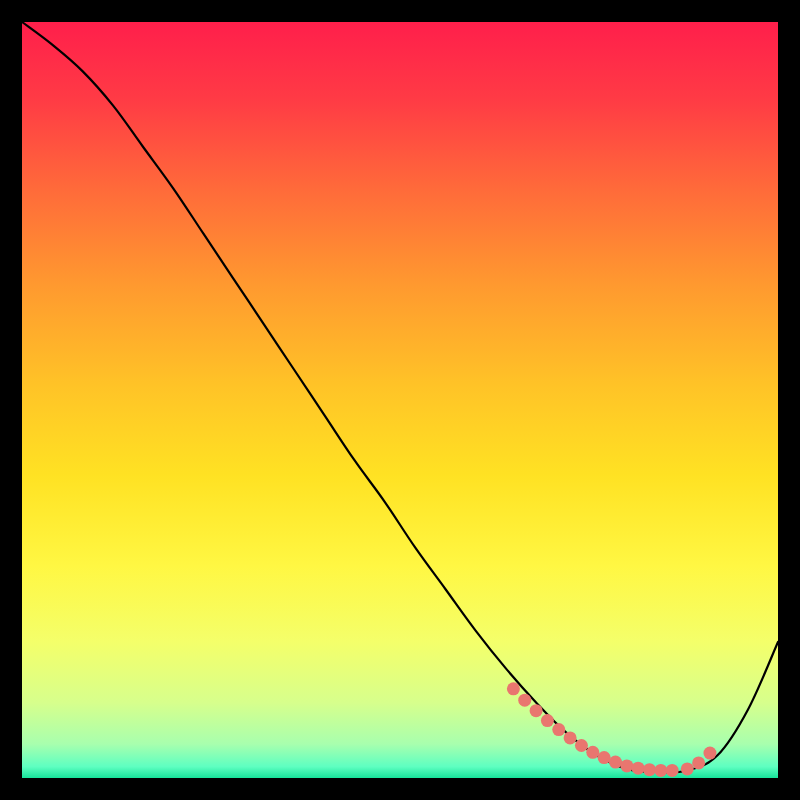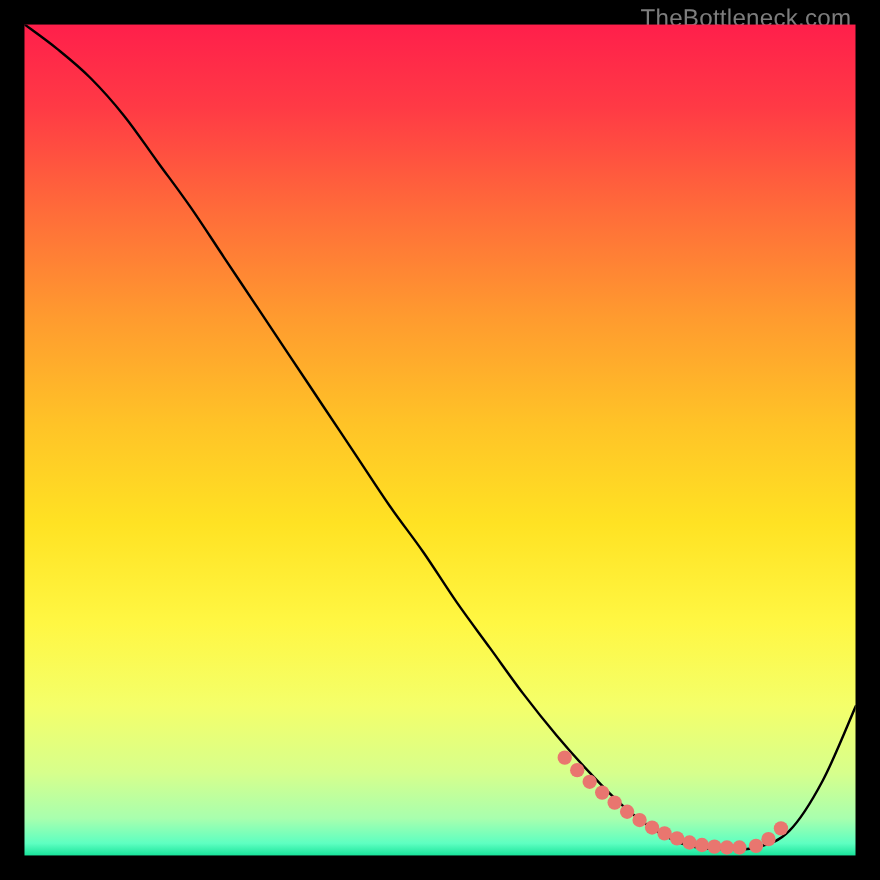--- a/index.html
+++ b/index.html
@@ -33,21 +33,20 @@
     font-size: 22px;
     letter-spacing: 0.2px;
     font-weight: 400;
   }
   svg { display: block; }
 </style>
 </head>
 <body>
 
 <div class="stage">
-  <div class="watermark">TheBottleneck.com</div>
   <div class="plot">
     <svg id="chart-svg" viewBox="0 0 756 756" width="756" height="756" preserveAspectRatio="none">
       <defs>
         <linearGradient id="bg-grad" x1="0" y1="0" x2="0" y2="1">
             <stop offset="0%" stop-color="#ff1f4b"></stop>
             <stop offset="10%" stop-color="#ff3a45"></stop>
             <stop offset="22%" stop-color="#ff6a3a"></stop>
             <stop offset="35%" stop-color="#ff9a2f"></stop>
             <stop offset="48%" stop-color="#ffc327"></stop>
             <stop offset="60%" stop-color="#ffe223"></stop>

